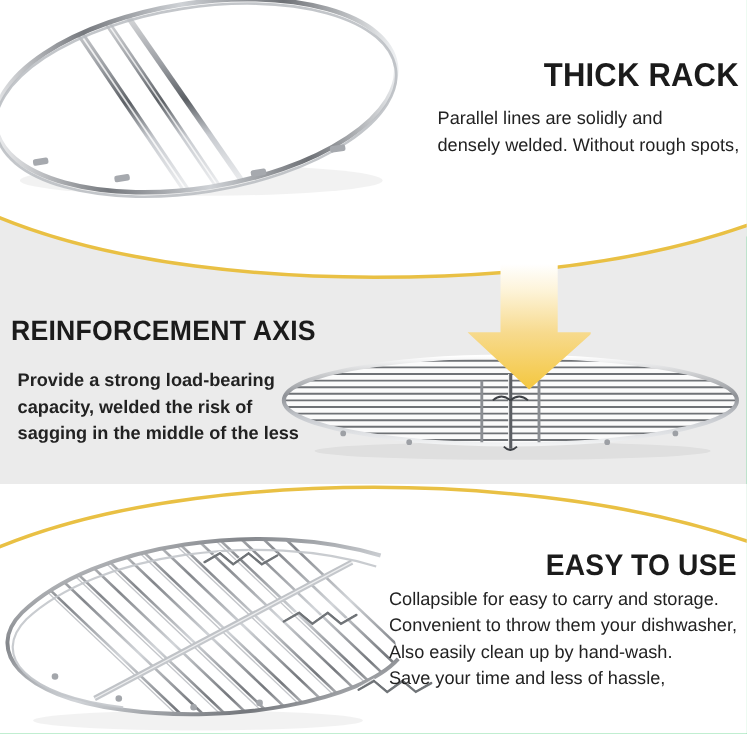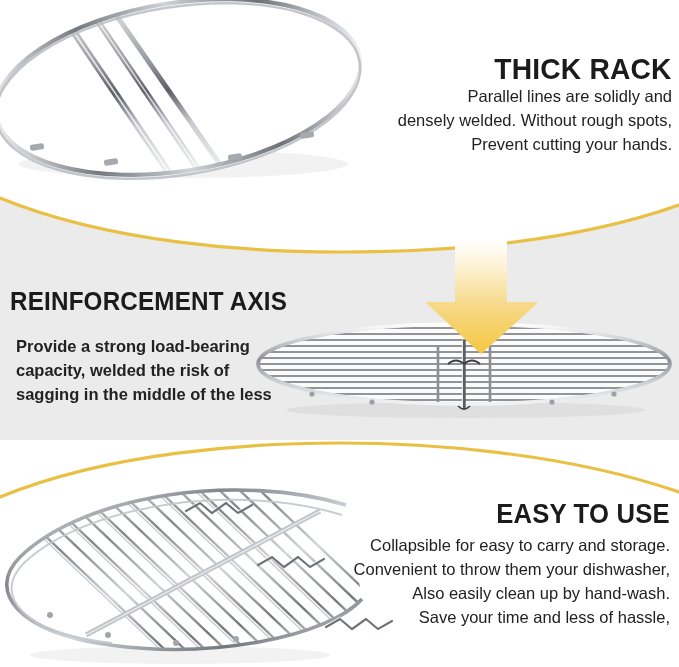--- a/index.html
+++ b/index.html
@@ -34,29 +34,29 @@
   .body-text{
     position:absolute;
     color:#222222;
     font-size:16.5px;
     line-height:24px;
   }
   .body-text div{white-space:nowrap;}
 
   
   #thick-rack-heading{right:7px;top:54px;font-size:30px;transform:scaleX(0.94);transform-origin:right top;}
-  #thick-rack-body{right:7px;top:84px;text-align:right;}
+  #thick-rack-body{right:7px;top:96px;}
 
   
   #reinforcement-heading{left:10px;top:289px;font-size:25.5px;transform:scaleX(0.95);transform-origin:left top;}
   #reinforcement-body{left:16px;top:334px;text-align:left;font-weight:bold;}
 
   
   #easy-heading{right:9px;top:501px;font-size:27px;transform:scaleX(0.95);transform-origin:right top;}
-  #easy-body{right:9px;top:533px;text-align:right;margin-left:17px;}
+  #easy-body{right:9px;top:533px;margin-left:17px;}
 
   
   .product{position:absolute;}
   #rack-top{left:-22px;top:-6px;width:400px;height:196px;}
   #rack-mid{left:252px;top:318px;width:424px;height:104px;}
   #rack-bottom{left:-10px;top:487px;width:424px;height:178px;}
   #arrow-wrap{position:absolute;left:425px;top:240px;width:112px;height:118px;}
 </style>
 </head>
 <body>
@@ -284,21 +284,20 @@
       <circle cx="118" cy="148" r="3"></circle>
       <circle cx="186" cy="156" r="3"></circle>
       <circle cx="246" cy="152" r="3"></circle>
     </g>
   </svg>
 
   <div class="heading" id="thick-rack-heading">THICK RACK</div>
   <div class="body-text" id="thick-rack-body">
     <div>Parallel lines are solidly and</div>
     <div>densely welded. Without rough spots,</div>
-    <div>Prevent cutting your hands.</div>
   </div>
 
   <div class="heading" id="reinforcement-heading">REINFORCEMENT AXIS</div>
   <div class="body-text" id="reinforcement-body">
     <div>Provide a strong load-bearing</div>
     <div>capacity, welded the risk of</div>
     <div>sagging in the middle of the less</div>
   </div>
 
   <div class="heading" id="easy-heading">EASY TO USE</div>

